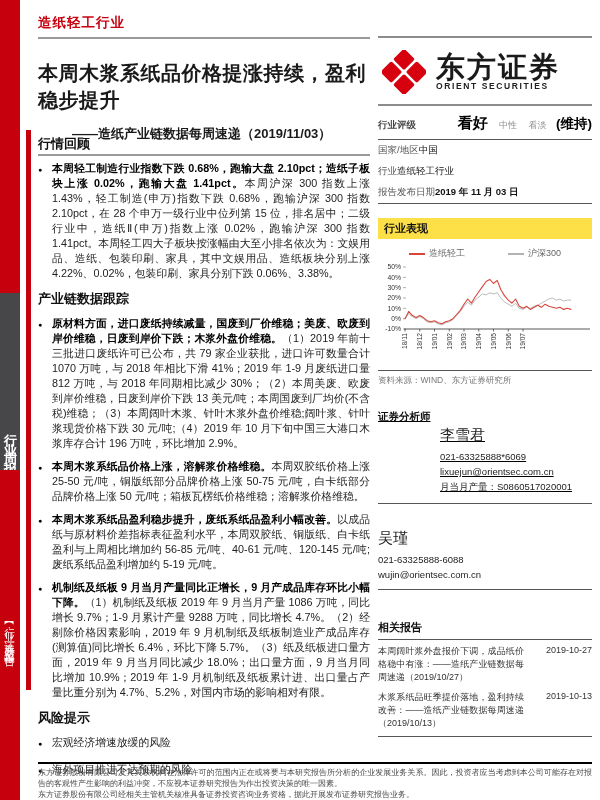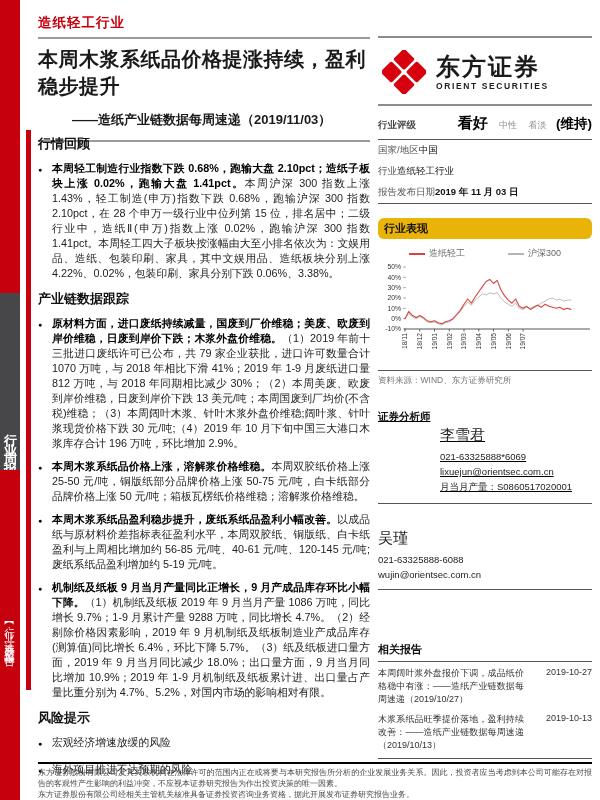--- a/index.html
+++ b/index.html
@@ -13,64 +13,64 @@
   .bar-red-bottom{top:470px;height:330px;background:#c7000e;}
   .vtext{writing-mode:vertical-rl;color:#fff;white-space:nowrap;}
   .vtext-weekly{font-size:13px;font-weight:bold;letter-spacing:9px;padding-bottom:10px;}
   .vtext-report{font-size:10.5px;letter-spacing:3px;position:absolute;top:147px;left:50%;transform:translateX(-50%);}
   .content-rule{position:absolute;left:26px;top:130px;width:5px;height:560px;background:#c7000e;}
 
   
   .header{position:absolute;left:38px;top:14px;width:332px;}
   .cat-label{color:#c7000e;font-weight:bold;font-size:13.5px;letter-spacing:1px;}
   .hr-gray{border:none;border-top:2px solid #9a9a9a;margin:5px 0 0 0;}
-  .doc-title{font-size:20px;line-height:27px;font-weight:bold;color:#1a1a1a;margin-top:7px;letter-spacing:0.5px;}
+  .doc-title{font-size:20px;line-height:27px;font-weight:bold;color:#1a1a1a;margin-top:21px;letter-spacing:0.5px;}
   .doc-subtitle{font-size:13px;font-weight:bold;color:#1a1a1a;margin-top:11px;padding-left:34px;}
 
   
   .main{position:absolute;left:38px;top:126px;width:332px;}
   .sec-title{font-size:13px;font-weight:bold;color:#111;margin:9px 0 8px 0;}
   .bullet{display:flex;margin:0 0 8px 0;}
   .bullet .dot{flex:0 0 14px;font-size:7px;line-height:15px;color:#000;padding-top:1px;}
   .bullet .btext{flex:1;font-size:10.8px;line-height:15px;color:#222;text-align:justify;}
   .btext b{color:#000;}
   .risk-bullet{margin-bottom:11px;}
 
   
   .rightcol{position:absolute;left:378px;top:36px;width:214px;}
   .hr2{border:none;border-top:2px solid #8c8c8c;margin:0;}
   .hr1d{border:none;border-top:1px solid #555;margin:0;}
   .logo-row{display:flex;align-items:center;padding:12px 0 10px 4px;}
   .logo-mark{width:44px;height:44px;}
   .logo-texts{margin-left:10px;}
-  .logo-cn{font-size:24px;font-weight:bold;color:#1a1a1a;letter-spacing:2px;line-height:26px;}
+  .logo-cn{font-size:29px;font-weight:bold;color:#1a1a1a;letter-spacing:2px;line-height:26px;}
   .logo-en{font-size:8.5px;font-weight:bold;color:#222;letter-spacing:1.6px;margin-top:1px;}
   .rating-row{display:flex;align-items:baseline;padding:8px 0 6px 0;}
   .rating-label{font-size:9.5px;color:#444;font-weight:bold;flex:0 0 62px;}
   .rating-vals{flex:1;text-align:right;white-space:nowrap;}
   .rating-main{font-size:15px;font-weight:bold;color:#000;}
   .rating-opt{font-size:9px;color:#909090;margin-left:7px;}
   .rating-keep{font-size:13.5px;font-weight:bold;color:#000;margin-left:5px;}
   .meta-row{display:flex;font-size:9.5px;padding:4px 0;}
   .meta-row .ml{color:#555;}
   .meta-row .mv{color:#111;}
   .meta-row .mv.bold{font-weight:bold;}
-  .perf-head{background:#eab308;font-size:11px;font-weight:bold;color:#111;padding:3px 6px;margin-top:14px;border-radius:6px;}
+  .perf-head{background:#fde047;font-size:11px;font-weight:bold;color:#111;padding:3px 6px;margin-top:14px;}
   .legend{display:flex;justify-content:center;align-items:center;font-size:9px;color:#666;margin-top:8px;gap:27px;}
   .legend .sw{display:inline-block;width:16px;height:2px;margin-right:4px;}
   .legend .item{display:flex;align-items:center;margin:0 8px;}
   #perf-chart{margin-top:2px;}
   .source-note{font-size:8.5px;color:#777;padding:4px 0 0 0;}
   .people{display:flex;padding:9px 0 9px 0;}
   .people .plabel{flex:0 0 62px;font-size:10.5px;font-weight:bold;color:#111;}
   .people .pinfo{flex:1;font-size:9.5px;color:#222;}
   .people .pname{font-size:15px;margin-bottom:6px;margin-top:16px;}
   .people .pline{margin-top:4px;}
 
-  .related{position:absolute;left:378px;top:642px;width:214px;}
+  .related{position:absolute;left:378px;top:620px;width:214px;}
   .related-head{font-size:11px;font-weight:bold;color:#111;padding-bottom:4px;border-bottom:1px solid #555;}
   .rel-item{display:flex;justify-content:space-between;padding:5px 0 2px 0;}
   .rel-title{width:146px;font-size:9px;line-height:13px;color:#333;text-align:justify;}
   .rel-date{font-size:9px;color:#333;white-space:nowrap;}
   .rel-end{border-bottom:1px solid #555;margin-top:4px;}
 
   
   .footer{position:absolute;left:38px;top:762px;width:554px;border-top:2.5px solid #000;padding-top:4px;}
   .footer p{margin:0 0 1px 0;font-size:8px;line-height:10.5px;color:#4a4a4a;text-align:justify;}
 

